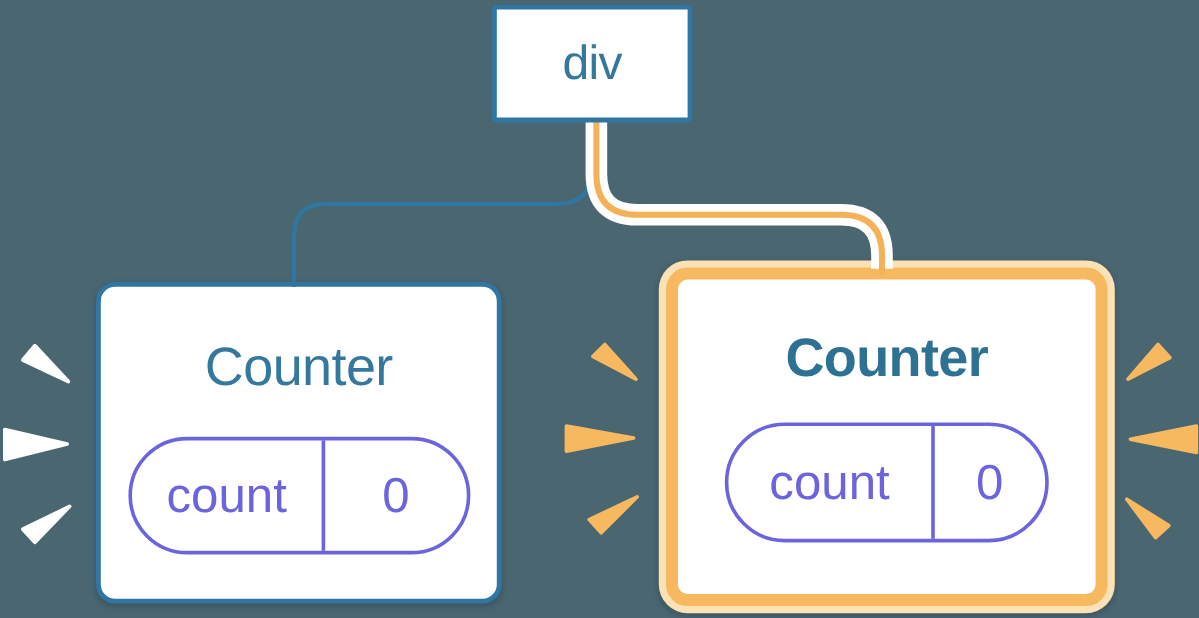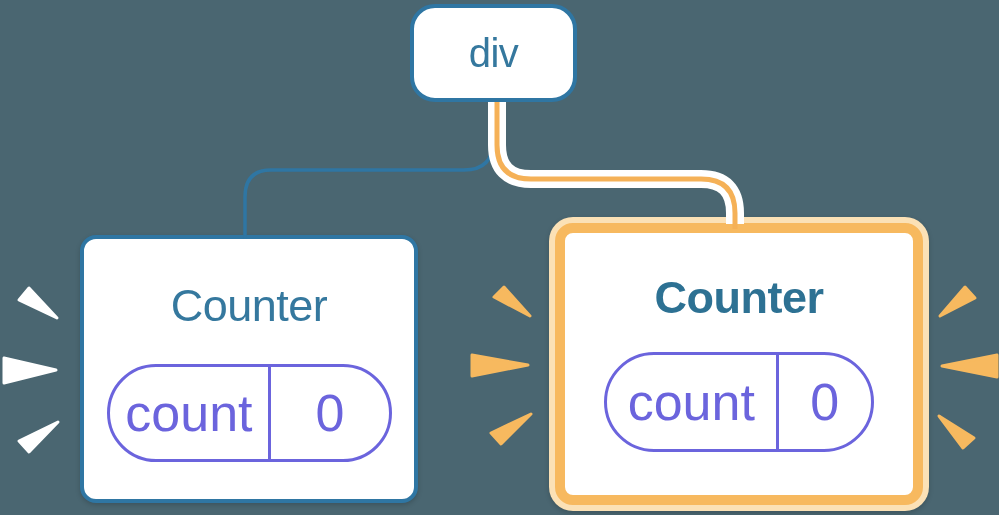--- a/index.html
+++ b/index.html
@@ -11,21 +11,21 @@
   body{
     background:var(--background);
     font-family:"Liberation Sans","DejaVu Sans",sans-serif;
     overflow:hidden;
   }
   .stage{position:relative;width:999px;height:515px;background:var(--background);}
 
   
   .node-div{
     position:absolute;left:410px;top:4px;width:167px;height:98px;
-    background:var(--white);border:4px solid var(--blue);border-radius:25px;
+    background:var(--white);border:4px solid var(--blue);border-radius:4px;
     display:flex;align-items:center;justify-content:center;z-index:3;
   }
   .node-div .node-label{
     font-size:40px;font-weight:500;color:var(--blue-text);letter-spacing:-0.5px;
   }
 
   .card{display:flex;flex-direction:column;align-items:center;z-index:1;}
   .card-left{
     position:absolute;left:80px;top:235px;width:338px;height:268px;
     background:var(--white);border:4px solid var(--blue);border-radius:16px;
@@ -42,21 +42,21 @@
     width:100%;height:100%;background:var(--white);
     border:10px solid var(--orange);border-radius:18px;
     display:flex;flex-direction:column;align-items:center;
     padding-top:42px;gap:32px;
   }
   .card-right-inner .card-title{font-weight:700;color:var(--blue-text-bold);}
 
   
   .pill{
     border:3px solid var(--purple);border-radius:999px;background:var(--white);
-    display:flex;align-items:stretch;color:var(--purple);font-size:52px;font-weight:500;
+    display:flex;align-items:stretch;color:var(--purple);font-size:41px;font-weight:500;
   }
   .pill-left{width:285px;height:98px;}
   .pill-right{width:270px;height:100px;}
   .pill-key{display:flex;align-items:center;justify-content:center;border-right:3px solid var(--purple);}
   .pill-left .pill-key{flex:0 0 58%;}
   .pill-right .pill-key{flex:0 0 65%;}
   .pill-value{flex:1;display:flex;align-items:center;justify-content:center;}
 
   
   svg.overlay{position:absolute;left:0;top:0;z-index:2;pointer-events:none;}

